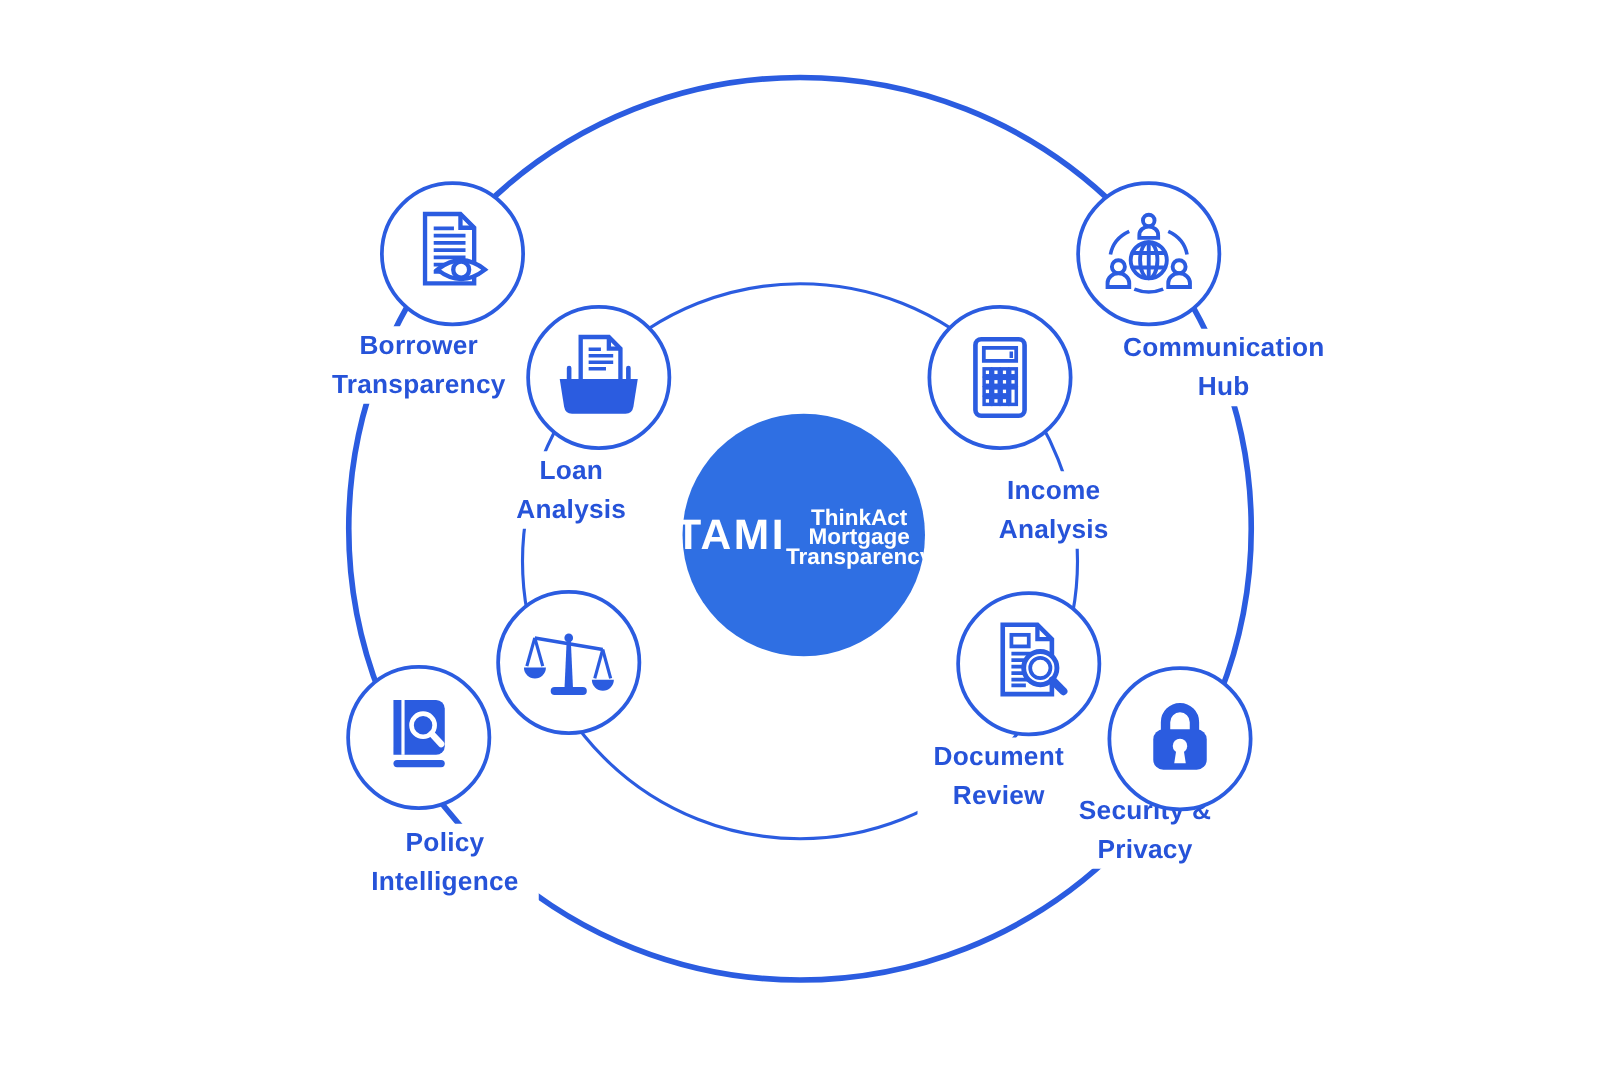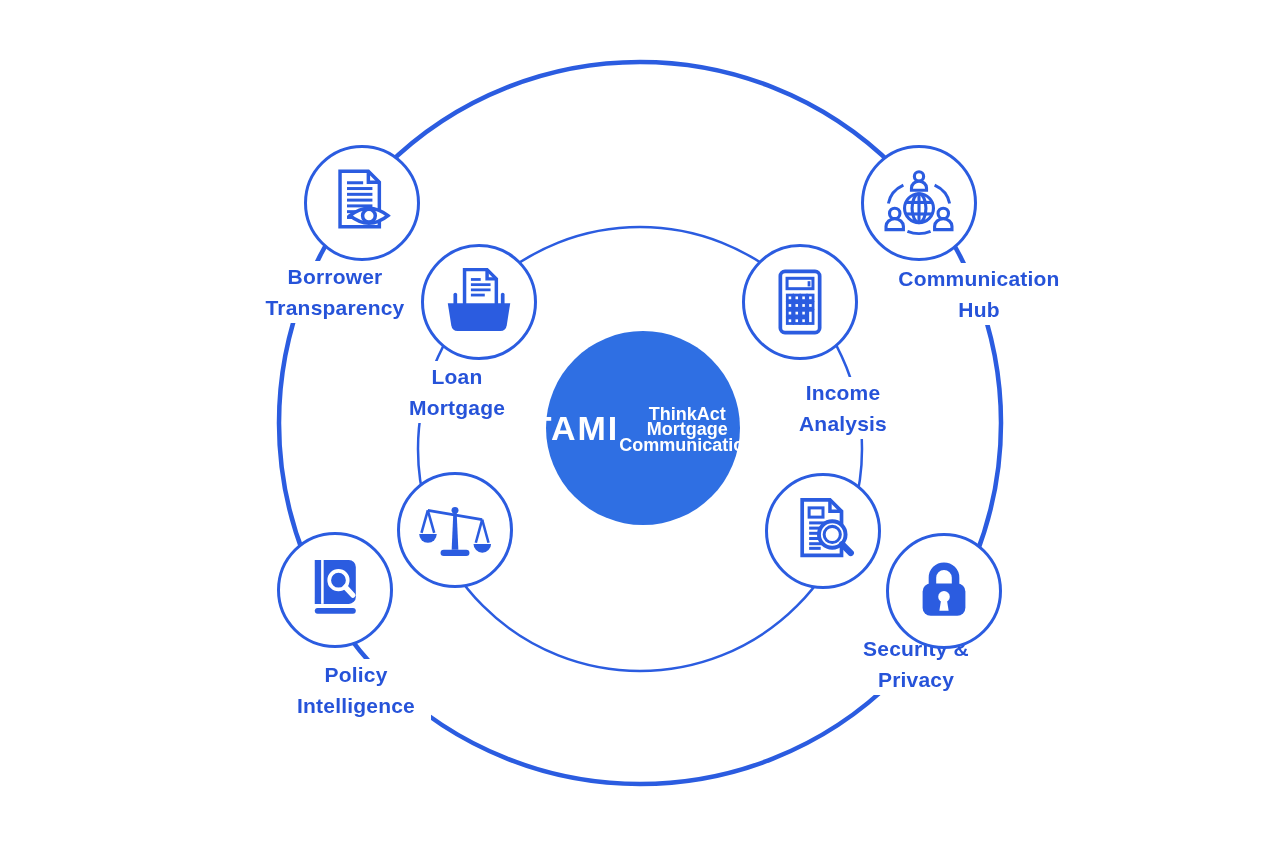--- a/index.html
+++ b/index.html
@@ -46,22 +46,23 @@
 
 <div class="canvas">
 
   <svg class="rings" width="1280" height="853">
     <circle cx="640" cy="423" r="361" fill="none" stroke="#2B5CE0" stroke-width="4.5"></circle>
     <circle cx="640" cy="449" r="222" fill="none" stroke="#2B5CE0" stroke-width="2.5"></circle>
   </svg>
 
   <div class="nlabel" style="left:884px;top:263px;width:190px">Communication Hub</div>
   <div class="nlabel" style="left:250px;top:261px;width:170px">Borrower Transparency</div>
-  <div class="nlabel" style="left:397px;top:361px;width:120px">Loan Mortgage</div>
+  <div class="nlabel" style="left:397px;top:361px;width:120px">Loan Analysis</div>
   <div class="nlabel" style="left:783px;top:377px;width:120px">Income Analysis</div>
+  <div class="nlabel" style="left:734px;top:590px;width:130px">Document Review</div>
   <div class="nlabel" style="left:281px;top:659px;width:150px">Policy Intelligence</div>
   <div class="nlabel" style="left:856px;top:633px;width:120px">Security &amp; Privacy</div>
 
   <div class="node" style="left:304px;top:145px">
     <svg width="74" height="74" viewBox="0 0 64 64">
       <path class="sw" stroke-width="3" d="M13 4.5 h24.5 l9.5 9.5 v38.5 h-34 z"></path>
       <path class="s" stroke-width="3" d="M37.5 4.5 v9.5 h9.5"></path>
       <g class="s" stroke-width="2.6">
         <path d="M19 14.5 H33"></path>
           <path d="M19 19.5 H41"></path>
@@ -204,17 +205,17 @@
       <path d="M2 32 L60 11 L118 30" fill="none" stroke="#fff" stroke-width="9"></path>
       <rect x="79" y="5" width="9" height="16" fill="#fff"></rect>
       <rect x="53" y="26" width="5.5" height="5.5" fill="#fff"></rect>
       <rect x="60.5" y="26" width="5.5" height="5.5" fill="#fff"></rect>
       <rect x="53" y="33.5" width="5.5" height="5.5" fill="#fff"></rect>
       <rect x="60.5" y="33.5" width="5.5" height="5.5" fill="#fff"></rect>
     </svg>
     <div class="hub-acronym">TAMI</div>
     <div class="hub-sub">
       <div>ThinkAct Mortgage</div>
-      <div>Communication</div>
+      <div>Transparency</div>
     </div>
   </div>
 
 </div>
 
 </body></html>

